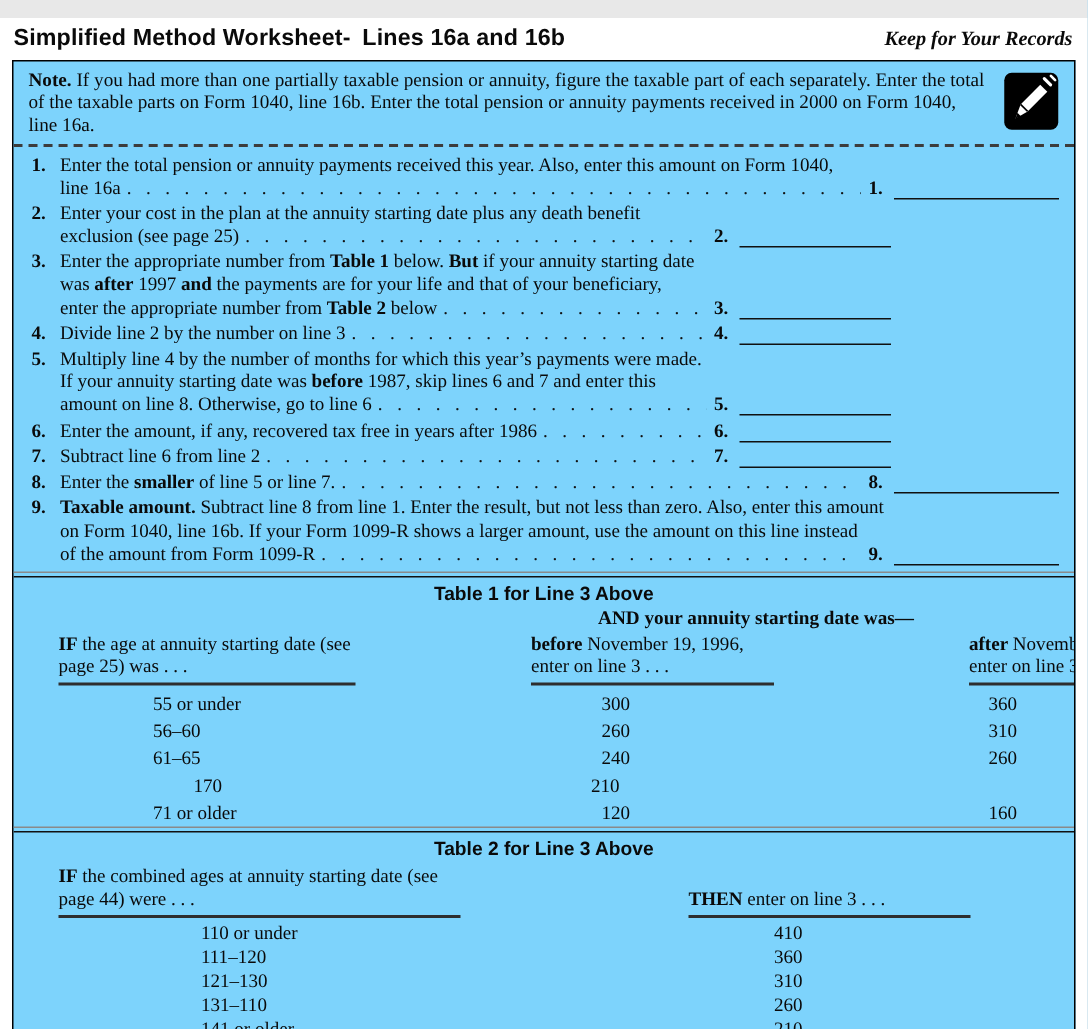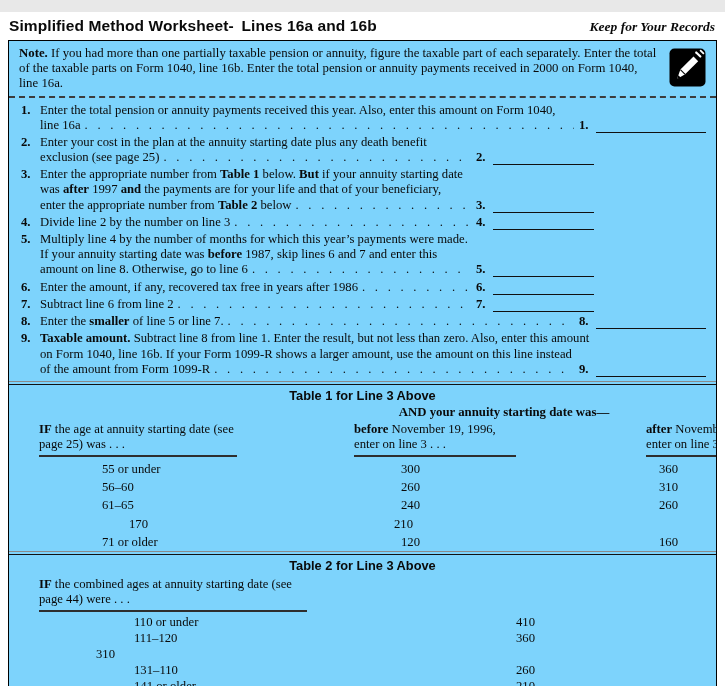--- a/index.html
+++ b/index.html
@@ -272,34 +272,36 @@
             <span class="c3">160</span>
           </div>
         </div>
     </div>
 
     <div class="rule"></div>
     <div class="t2">
       <div class="tbl-title">Table 2 for Line 3 Above</div>
       <div class="theads t2cols">
         <span class="h1"><span class="ht"><span class="b">IF</span><span> the combined ages at annuity starting date (see page 44) were . . .</span></span></span>
+        <span class="h2"><span class="ht"><span class="b">THEN</span><span> enter on line 3 . . .</span></span></span>
       </div>
       <div class="trows">
 
           <div class="trow2">
             <span class="c1">110 or under</span>
             <span class="c2">410</span>
           </div>
 
           <div class="trow2">
             <span class="c1">111–120</span>
             <span class="c2">360</span>
           </div>
 
           <div class="trow2">
+            <span class="c1">121–130</span>
             <span class="c2">310</span>
           </div>
 
           <div class="trow2">
             <span class="c1">131–110</span>
             <span class="c2">260</span>
           </div>
 
           <div class="trow2">
             <span class="c1">141 or older</span>

